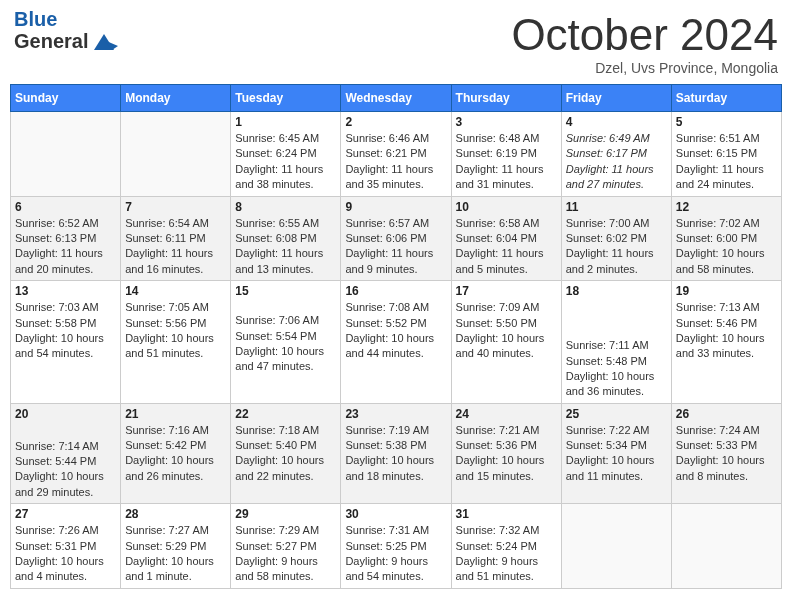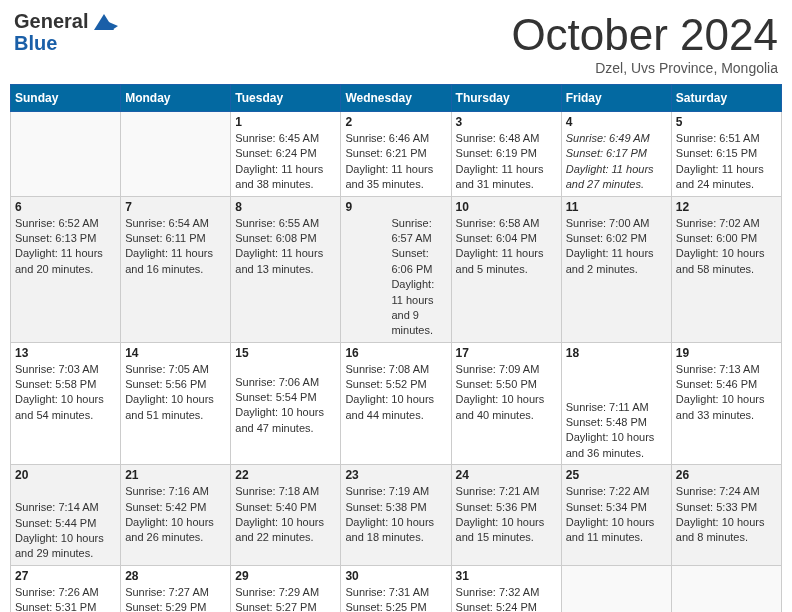--- a/index.html
+++ b/index.html
@@ -24,21 +24,21 @@
     }
     .title-section {
       text-align: right;
     }
     .calendar {
       width: 100%;
       border-collapse: collapse;
       font-size: 11px;
     }
     .calendar th {
-      background: #0369a1;
+      background: #3b82f6;
       color: #fff;
       padding: 6px 4px;
       text-align: left;
       font-size: 12px;
       border: 1px solid #1a5fa8;
     }
     .calendar td {
       border: 1px solid #ccc;
       vertical-align: top;
       padding: 3px 4px;
@@ -63,29 +63,29 @@
     .row-alt td {
       background: #f2f2f2;
     }
   </style>
 </head>
 <body>
 
 <div class="header">
   <div class="logo">
     <div>
+      <div style="font-size:20px;font-weight:bold;color:#1a5fa8;line-height:1.1;margin-top:-2px;">Blue</div>
       <div style="display:flex;align-items:center;">
         <div style="font-size:20px;font-weight:bold;color:#333;line-height:1.1;">
           <span style="color:#333;">General</span><svg width="28" height="22" viewBox="0 0 28 22" style="margin-left:2px;vertical-align:middle;">
               <polygon points="4,18 14,2 24,18" fill="#1a5fa8"></polygon>
               <polygon points="14,8 22,18 28,14" fill="#1a5fa8"></polygon>
             </svg>
         </div>
       </div>
-      <div style="font-size:20px;font-weight:bold;color:#1a5fa8;line-height:1.1;margin-top:-2px;">Blue</div>
     </div>
   </div>
   <div class="title-section">
     <div style="font-size:44px;color:#333;font-weight:300;">October 2024</div>
     <div style="font-size:14px;color:#555;">Dzel, Uvs Province, Mongolia</div>
   </div>
 </div>
 
 <table class="calendar">
   <thead>
@@ -148,21 +148,21 @@
 Daylight: 11 hours and 16 minutes.</div>
         </td>
         <td>
           <div class="day-number">8</div>
           <div class="cell-text" style="white-space: pre-line;">Sunrise: 6:55 AM
 Sunset: 6:08 PM
 Daylight: 11 hours and 13 minutes.</div>
         </td>
         <td>
           <div class="day-number">9</div>
-          <div class="cell-text" style="white-space: pre-line; margin-left: 46px;">Sunrise: 6:57 AM
+          <div class="cell-text" style="white-space: pre-line;">Sunrise: 6:57 AM
 Sunset: 6:06 PM
 Daylight: 11 hours and 9 minutes.</div>
         </td>
         <td>
           <div class="day-number">10</div>
           <div class="cell-text" style="white-space: pre-line;">Sunrise: 6:58 AM
 Sunset: 6:04 PM
 Daylight: 11 hours and 5 minutes.</div>
         </td>
         <td>

